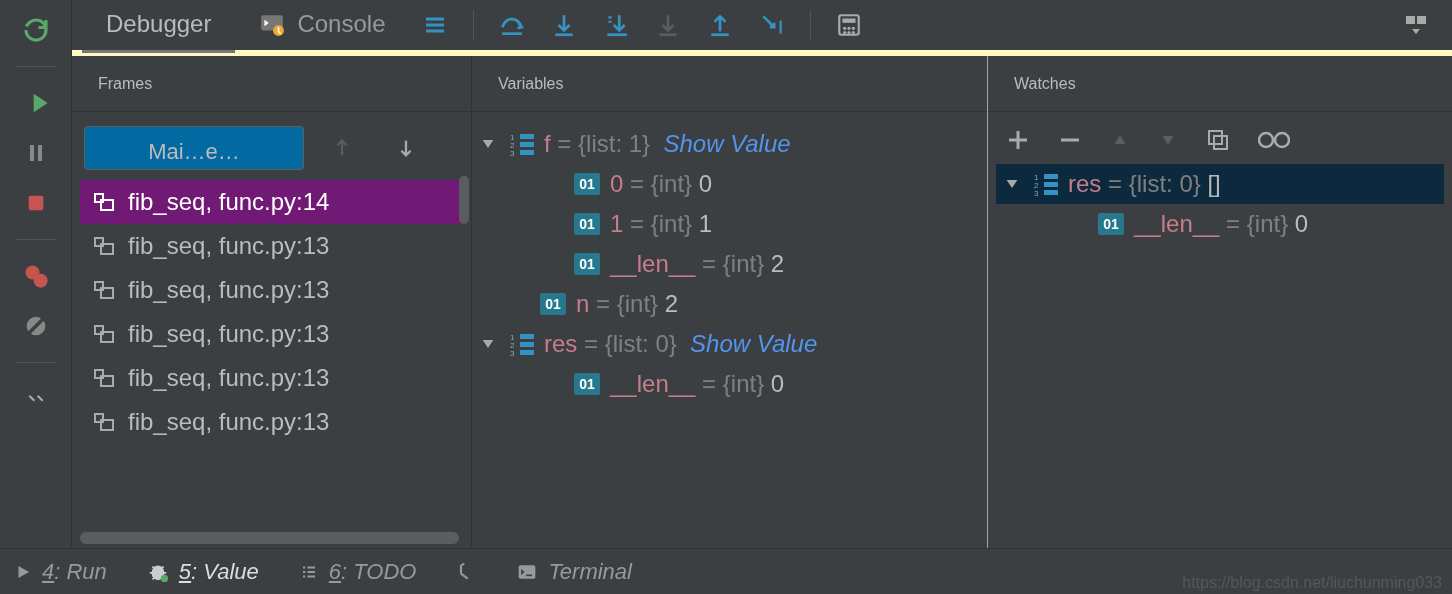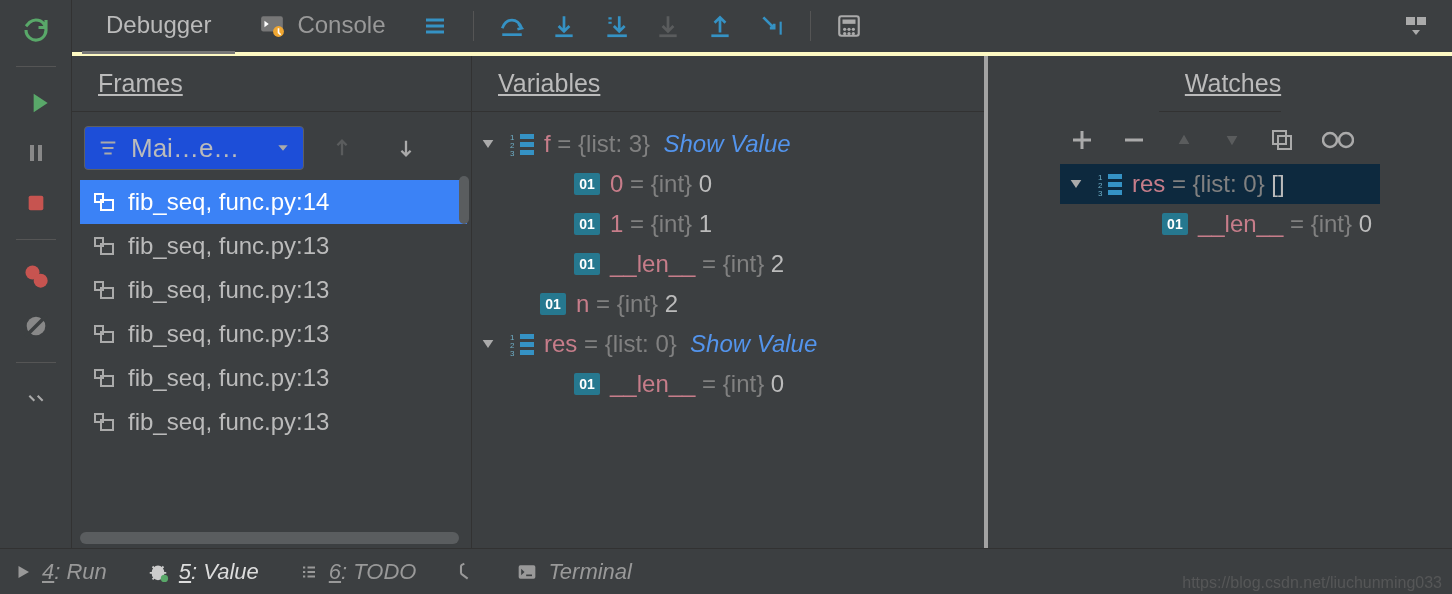--- a/index.html
+++ b/index.html
@@ -2,39 +2,39 @@
 <html><head>
 <meta charset="utf-8">
 <style>
 * { margin: 0; padding: 0; box-sizing: border-box; font-family: -apple-system, "Segoe UI", sans-serif; }
 body { background: #3c3f41; color: #bbbbbb; width: 1452px; height: 594px; overflow: hidden; display: flex; flex-direction: column; }
 .main-area { display: flex; flex: 1; overflow: hidden; }
 .left-gutter { width: 72px; background: #3c3f41; display: flex; flex-direction: column; align-items: center; padding-top: 10px; gap: 10px; border-right: 1px solid #323232; }
 .gutter-btn { width: 40px; height: 40px; display: flex; align-items: center; justify-content: center; cursor: pointer; border-radius: 3px; }
 .gutter-sep { width: 40px; height: 1px; background: #555; margin: 6px 0; }
 .right-panel { flex: 1; display: flex; flex-direction: column; overflow: hidden; }
-.top-toolbar { height: 56px; display: flex; align-items: center; gap: 0; padding-left: 10px; border-bottom: 4px solid #fef9c3; }
+.top-toolbar { height: 56px; display: flex; align-items: center; gap: 0; padding-left: 10px; border-bottom: 6px solid #fef9c3; }
 .tab { padding: 0 24px; height: 56px; display: flex; align-items: center; gap: 12px; font-size: 24px; color: #999; cursor: pointer; border-bottom: 3px solid transparent; }
 .tab.active { color: #bbbbbb; border-bottom: 3px solid #777; }
 .tool-sep { width: 1px; height: 30px; background: #555; margin: 0 12px; }
 .tool-btn { width: 52px; height: 40px; display: flex; align-items: center; justify-content: center; cursor: pointer; border-radius: 3px; }
 .tool-btn.disabled { opacity: 0.4; cursor: default; }
 .tool-spacer { flex: 1; }
 .panels { flex: 1; display: flex; overflow: hidden; }
 .panel { display: flex; flex-direction: column; overflow: hidden; }
 .panel-frames { width: 400px; border-right: 1px solid #323232; }
-.panel-vars { width: 516px; border-right: 4px solid #a3a3a3; }
-.panel-watches { flex: 1; align-items: center; }
-.panel-header { height: 56px; display: flex; align-items: center; padding-left: 26px; font-size: 25px; color: #bbbbbb; border-bottom: 1px solid #323232; text-decoration: underline; }
+.panel-vars { width: 516px; border-right: 1px solid #a3a3a3; }
+.panel-watches { flex: 1; }
+.panel-header { height: 56px; display: flex; align-items: center; padding-left: 26px; font-size: 16px; color: #bbbbbb; border-bottom: 1px solid #323232; }
 .panel-body { flex: 1; overflow: hidden; padding: 8px; position: relative; }
 .frames-toolbar { display: flex; align-items: center; gap: 12px; padding: 6px 4px 10px 4px; }
-.thread-select { background: #1d4ed8; border: 1px solid #5e6060; border-radius: 4px; height: 44px; width: 220px; display: flex; align-items: center; padding: 0 12px; gap: 12px; font-size: 26px; cursor: pointer; }
+.thread-select { background: #0369a1; border: 1px solid #5e6060; border-radius: 4px; height: 44px; width: 220px; display: flex; align-items: center; padding: 0 12px; gap: 12px; font-size: 22px; cursor: pointer; flex-direction: column; }
 .frame-list { overflow-y: auto; max-height: 340px; }
 .frame-row { display: flex; align-items: center; gap: 12px; padding: 8px 12px; font-size: 24px; color: #bbbbbb; cursor: pointer; }
-.frame-row.selected { background: #3b82f6; color: #fff; }
+.frame-row.selected { background: #701a75; color: #fff; }
 .scrollbar-thumb { position: absolute; right: 2px; top: 64px; width: 10px; height: 48px; background: #5a5d5f; border-radius: 5px; }
 .hscroll { position:absolute; bottom:4px; left:8px; right:12px; height:12px; background:#5a5d5f; border-radius:6px; }
 .tree { padding-top: 4px; }
 .tree-row { display: flex; align-items: center; gap: 10px; font-size: 24px; padding: 6px 0; }
 .tree-row .indent { display: inline-block; }
 .tw { display: inline-flex; width: 20px; }
 .var-name { color: #c77d8a; }
 .var-info { color: #808080; }
 .var-link { color: #5394ec; cursor: pointer; font-style: italic; }
 .watch-toolbar { display: flex; align-items: center; gap: 28px; padding: 8px 10px 12px 10px; }
@@ -261,21 +261,21 @@
                   </svg>
                 </span>
               <svg width="24" height="24" viewBox="0 0 24 24">
                   <text x="0" y="8" font-size="8" fill="#6fb0c9">1</text>
                   <text x="0" y="16" font-size="8" fill="#6fb0c9">2</text>
                   <text x="0" y="24" font-size="8" fill="#6fb0c9">3</text>
                   <rect fill="#3592c4" x="10" y="2" width="14" height="5"></rect>
                   <rect fill="#3592c4" x="10" y="10" width="14" height="5"></rect>
                   <rect fill="#3592c4" x="10" y="18" width="14" height="5"></rect>
                 </svg>
-              <span><span class="var-name">f</span> <span class="var-info">= </span><span class="var-info">{list: 3}</span>&nbsp;&nbsp;<span class="var-link">Show Value</span></span>
+              <span><span class="var-name">f</span> <span class="var-info">= </span><span class="var-info">{list: 1}</span>&nbsp;&nbsp;<span class="var-link">Show Value</span></span>
             </div>
             <div class="tree-row">
                 <span class="indent" style="width:54px"></span>
                 <span class="tw"></span>
               <span class="ico-01">01</span>
               <span><span class="var-name">0</span> <span class="var-info">= </span><span class="var-info">{int}</span> <span>0</span></span>
             </div>
             <div class="tree-row">
                 <span class="indent" style="width:54px"></span>
                 <span class="tw"></span>

